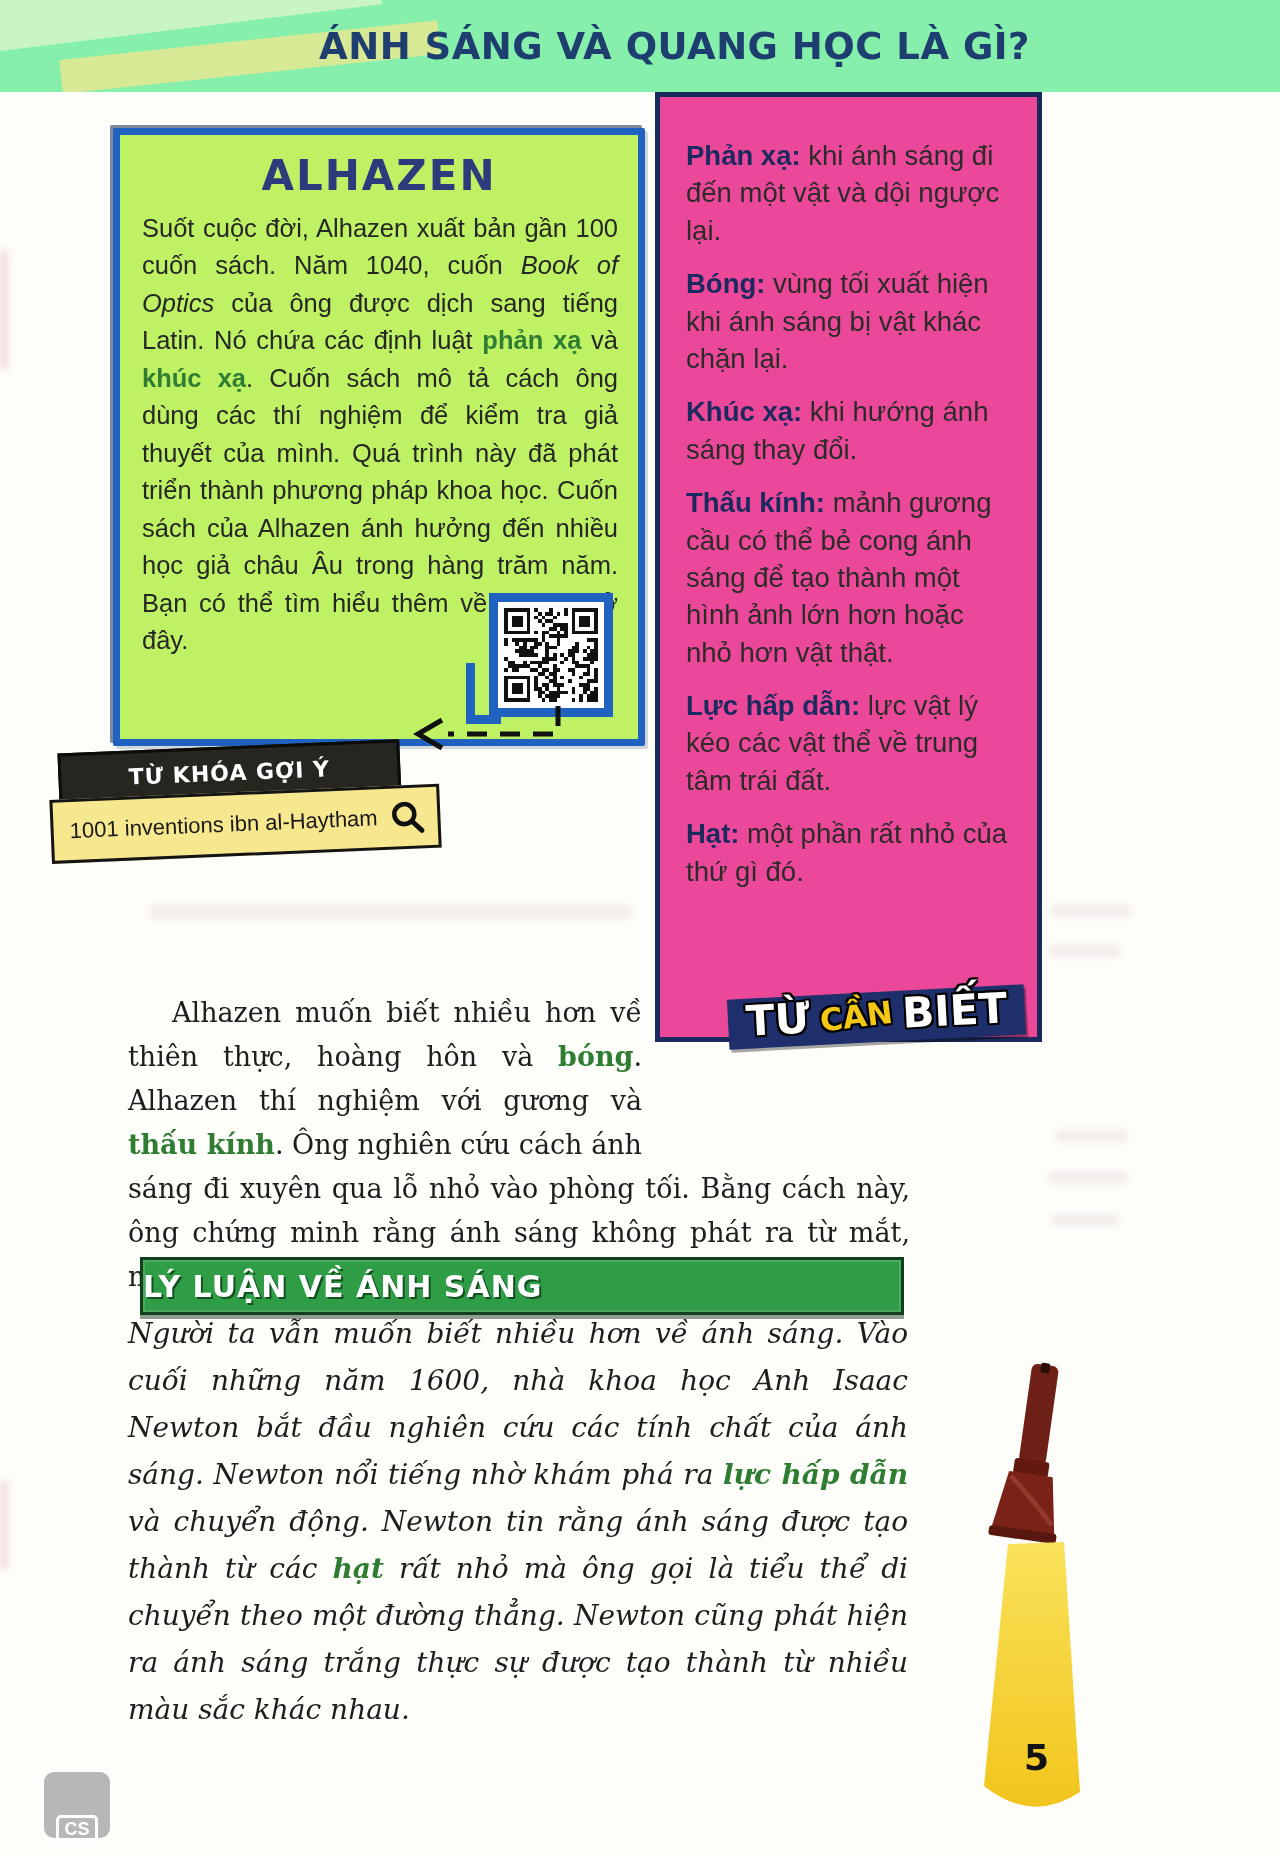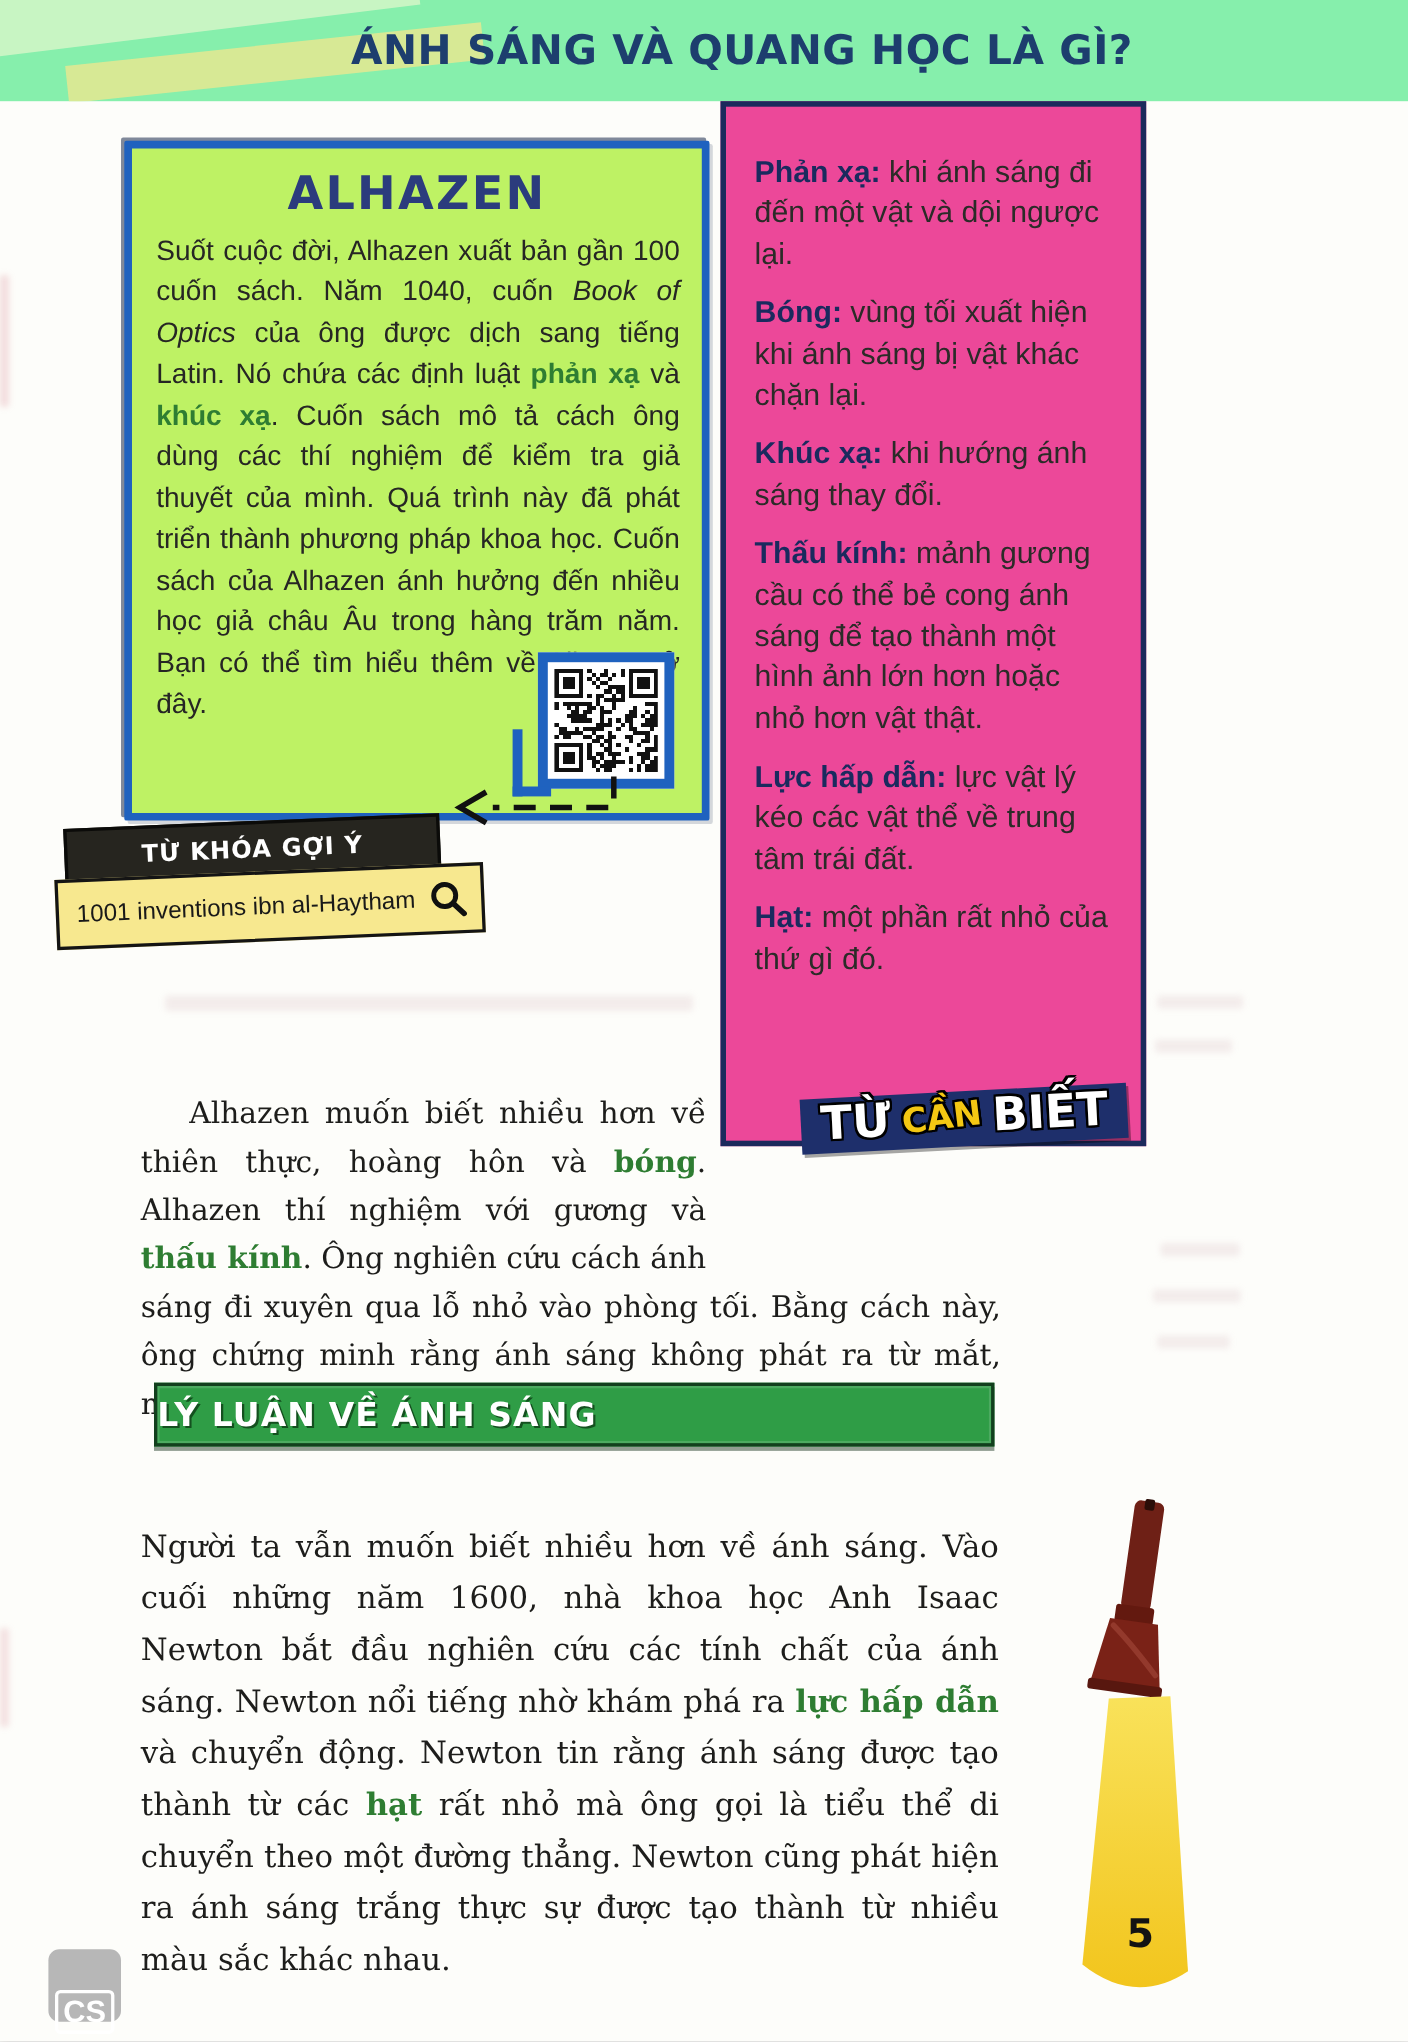--- a/index.html
+++ b/index.html
@@ -60,37 +60,37 @@
        box-shadow:2px 3px 0 rgba(0,0,0,.35);}
   .glossary-badge span{font-family:"DejaVu Sans",sans-serif;font-weight:800;line-height:1;
        text-shadow:2px 0 #000,-2px 0 #000,0 2px #000,0 -2px #000,2px 2px #000,-2px -2px #000,2px -2px #000,-2px 2px #000;}
   .badge-white{color:#fff;font-size:42px;}
   .badge-yellow{color:#f4c713;font-size:31px;transform:rotate(-4deg);}
 
   
   .para{position:absolute;font-family:"DejaVu Serif",serif;color:#1d1d1b;text-align:justify;}
   .para-alhazen{left:128px;top:964px;width:782px;font-size:27px;line-height:44px;text-indent:44px;}
   .wrap-spacer{float:right;width:268px;height:176px;}
-  .para-newton{left:128px;top:1354px;width:780px;font-size:28px;line-height:47px;}
+  .para-newton{left:128px;top:1282px;width:780px;font-size:28px;line-height:47px;font-style:italic;}
 
   
   .section-banner{position:absolute;left:140px;top:1257px;width:758px;height:52px;
        background:#2f9d46;border:3px solid #123f1d;display:flex;align-items:center;
        box-shadow:0 4px 0 rgba(10,40,18,.45),inset 0 0 0 2px rgba(255,255,255,.14);}
   .section-banner span{color:#fff;font-family:"DejaVu Sans",sans-serif;font-weight:800;
        font-size:30px;letter-spacing:1px;text-shadow:2px 2px 0 #14501f;}
 
   
   .flashlight{position:absolute;left:972px;top:1362px;width:120px;height:470px;}
 
   
   .cs-logo{position:absolute;left:44px;top:1772px;width:66px;height:66px;background:#b7b7b7;
        border-radius:10px;display:flex;align-items:center;justify-content:center;}
   .cs-logo span{border:3px solid #fff;border-radius:5px;padding:1px 5px;color:#fff;
-       font-family:"Liberation Sans",sans-serif;font-weight:bold;font-size:28px;margin-top:48px;}
+       font-family:"Liberation Sans",sans-serif;font-weight:bold;font-size:18px;margin-top:48px;}
   .cs-text{position:absolute;left:128px;top:1778px;font-family:"Liberation Sans",sans-serif;
        font-size:43px;color:#c0c0c0;}
 
   
   .ghost{position:absolute;background:rgba(190,150,160,.16);filter:blur(3px);border-radius:3px;}
 </style>
 </head>
 <body>
 
 <div class="page">

